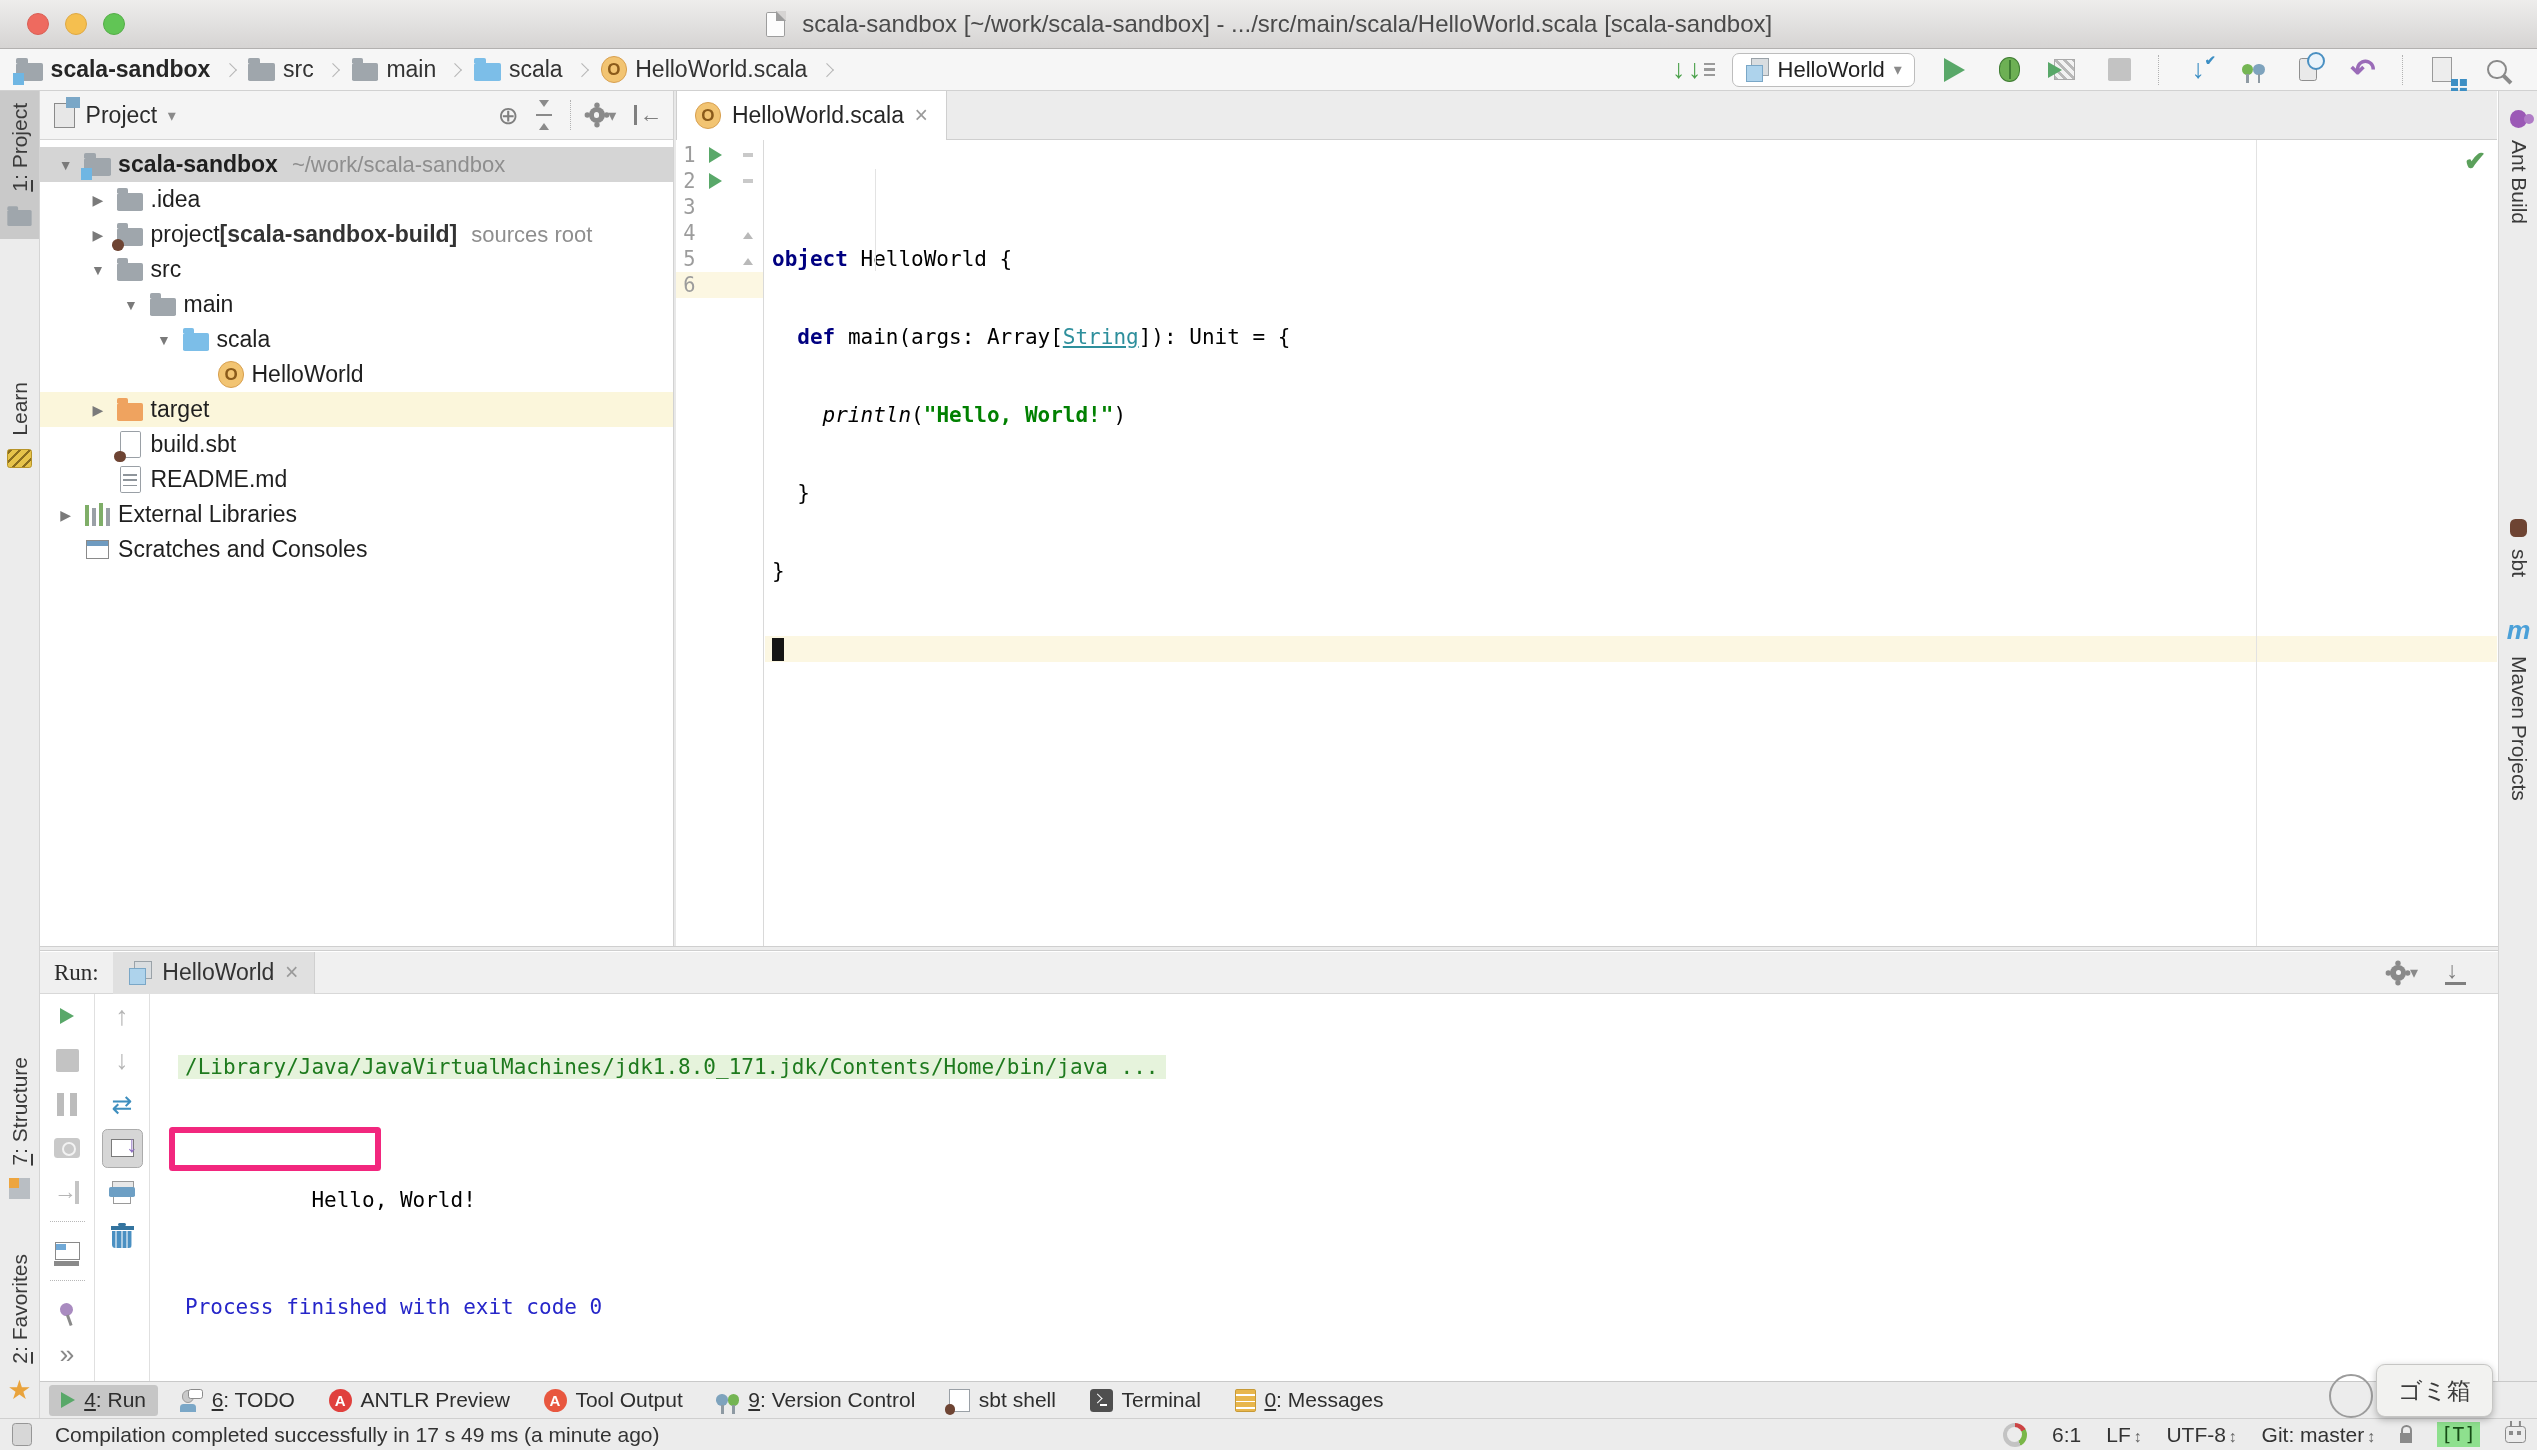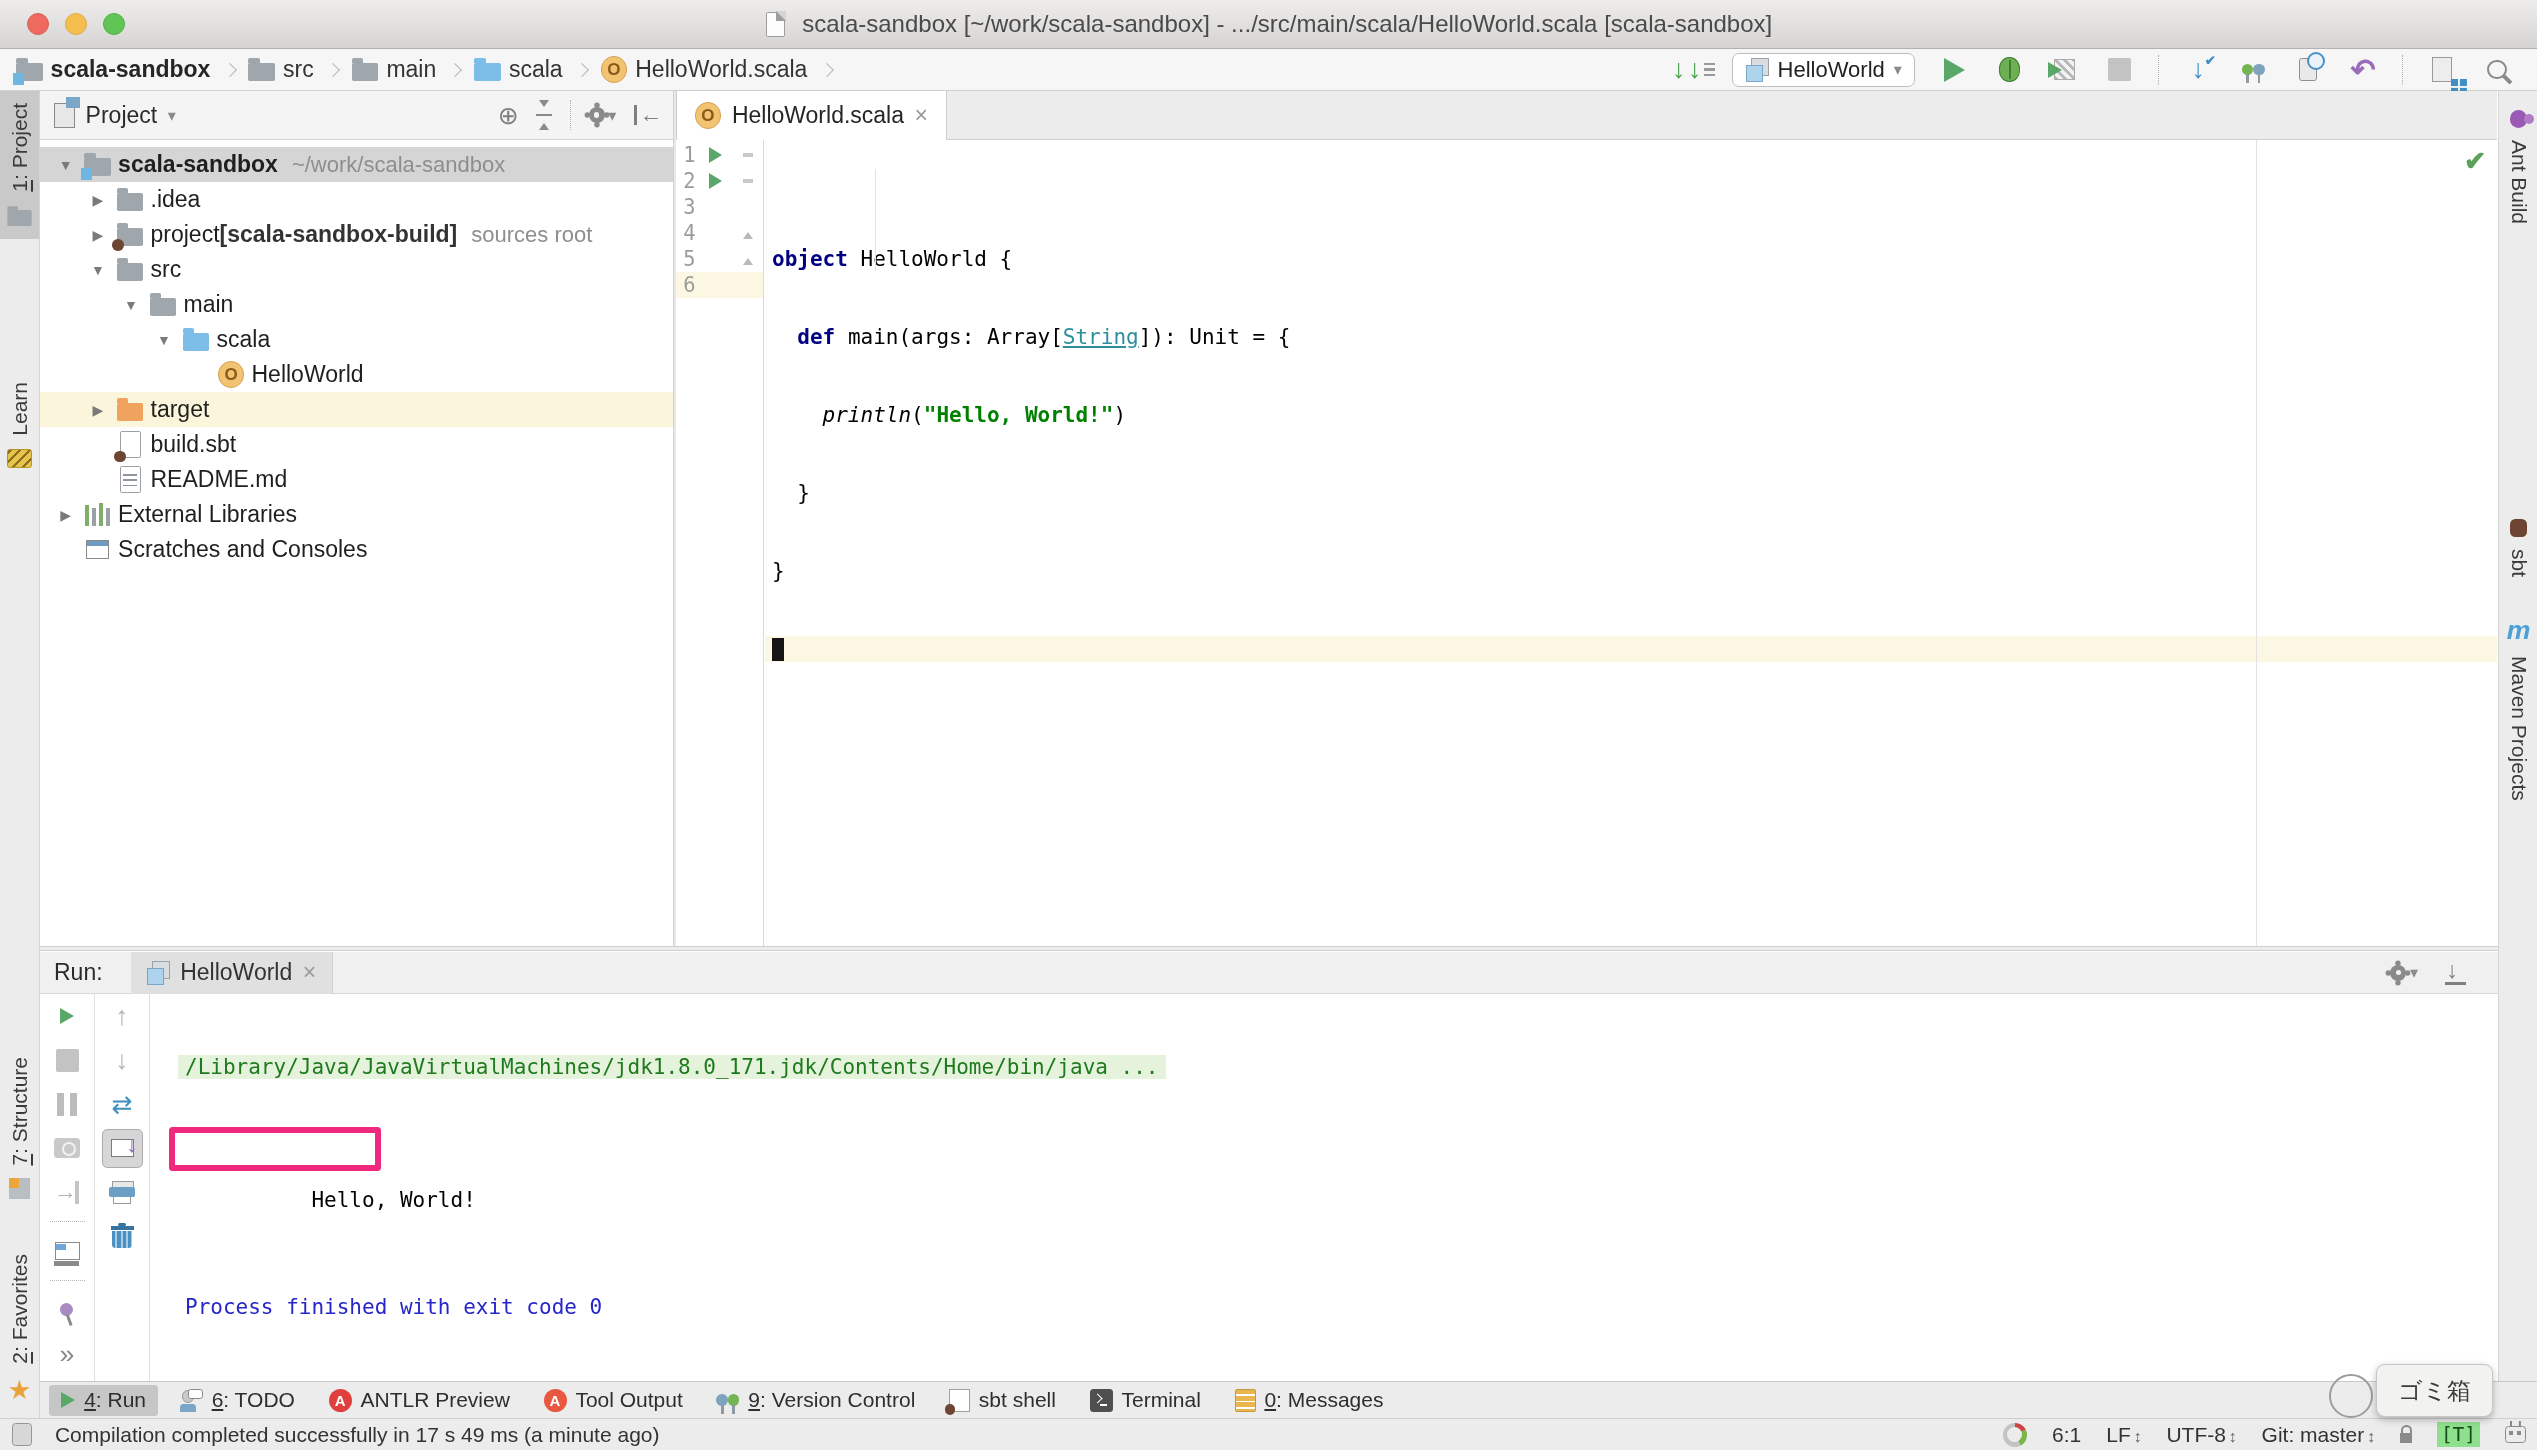--- a/index.html
+++ b/index.html
@@ -147,21 +147,21 @@
   .tp { color:#2e8f9c;text-decoration:underline; }
   .st { color:#008000; font-weight:bold; }
   .mt { font-style:italic; }
   .caret { display:inline-block; width:11.5px; height:23px; background:#151515; vertical-align:middle; }
   .indent-guide { position:absolute; left:110px; top:29px; width:0.9px; height:102px; background:#e3e3e3; }
   .margin-guide { position:absolute; left:1491px; top:0; width:0.9px; height:100%; background:#e2e2e2; }
   .inspect-ok { position:absolute; right:10.6px; top:5.3px; color:#5ba05b; font-size:26.6px; font-weight:bold; }
   
   .run-panel { position:absolute; left:40px; top:952px; width:2458px; height:429px; background:#fff; }
   .run-header { height:42px; background:#f0f0f0; border-bottom:0.9px solid #d8d8d8; display:flex; align-items:center; padding-left:14px; }
-  .run-label { color:#2b2b2b; margin-right:28px; }
+  .run-label { color:#2b2b2b; margin-right:14px;font-family:Liberation Serif, serif; }
   .rtab { height:42px; background:#e0e0e0; display:flex; align-items:center; gap:10.6px; padding:0 16px; border-right:0.9px solid #d0d0d0; }
   .app-icon { width:23px; height:23px; position:relative; }
   .app-icon::before { content:""; position:absolute; left:5.3px; top:0; width:16px; height:16px; border:1.8px solid #9aa2a8; background:#d9dde0; }
   .app-icon::after { content:""; position:absolute; left:0; top:7px; width:15px; height:15px; border:1.8px solid #7aa7c7; background:#aed3ec; }
   .run-tools { margin-left:auto; display:flex; align-items:center; gap:25px; padding-right:30px; }
   .icon-hide-down { position:relative; width:25px; height:25px; }
   .icon-hide-down::before { content:"↓"; position:absolute; left:3.5px; top:-3.5px; color:#7f7f7f; font-size:23px; }
   .icon-hide-down::after { content:""; position:absolute; left:1.8px; right:1.8px; bottom:0; height:2.7px; background:#7f7f7f; }
   .run-body { position:absolute; left:0; top:42px; right:0; bottom:0; display:flex; }
   .rcol { width:55px; border-right:0.9px solid #e0e0e0; display:flex; flex-direction:column; align-items:center; flex:none; }

